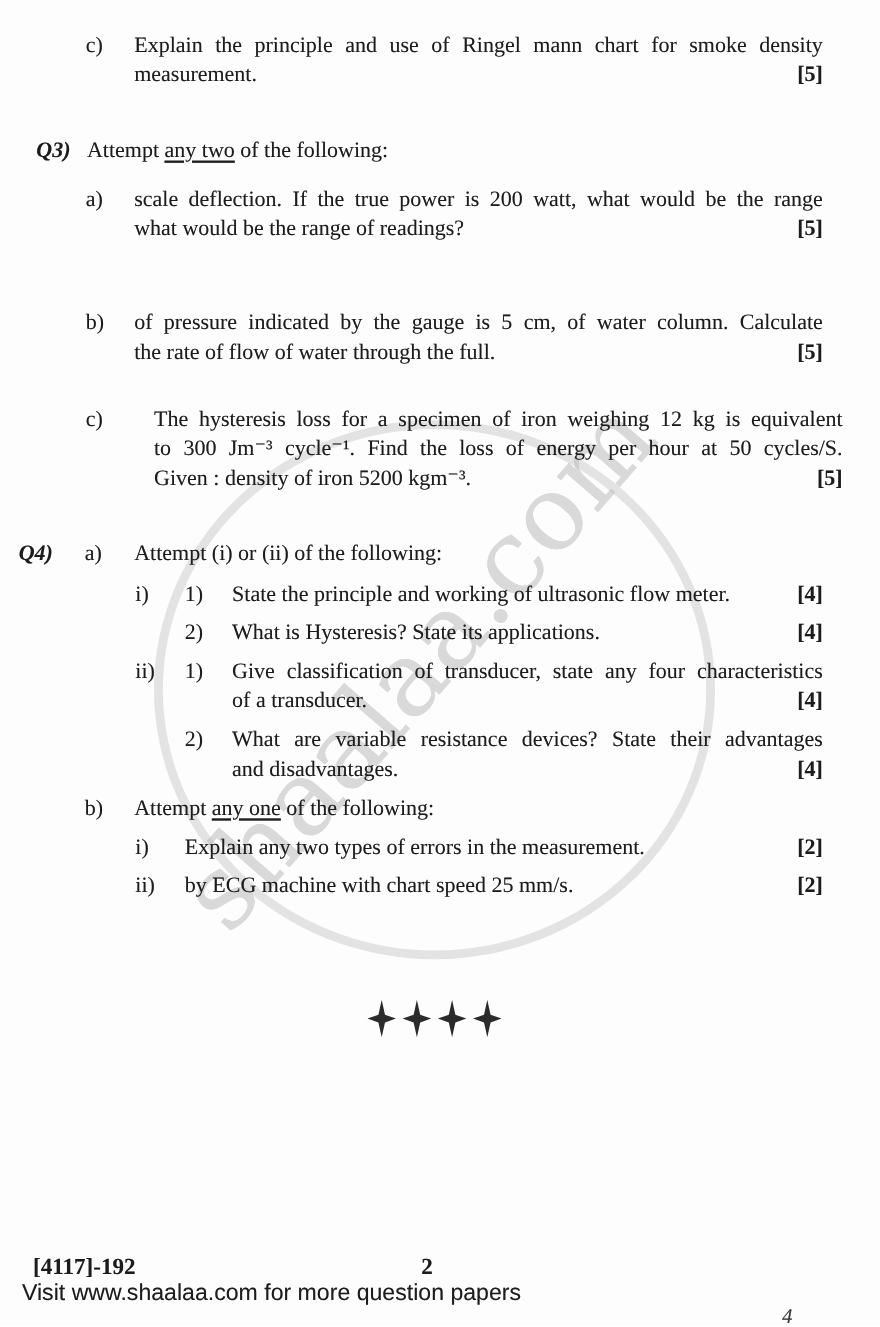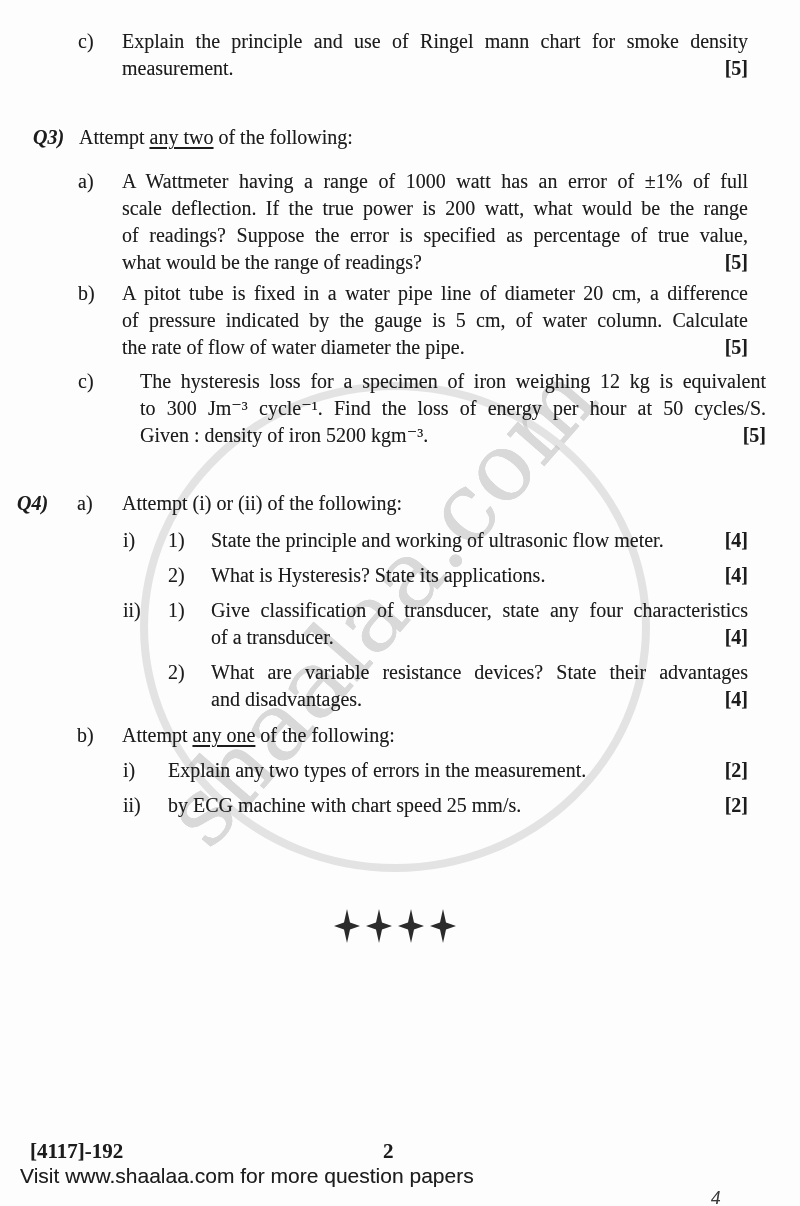--- a/index.html
+++ b/index.html
@@ -86,34 +86,31 @@
   <div class="block" style="top:124px">
     <span class="lbl qnum" style="left:33px">Q3)</span>
     <div class="body" style="left:79px; width:669px">
       <div class="ln"><span>Attempt </span><span class="ul">any two</span><span> of the following:</span></div>
     </div>
   </div>
 
   <div class="block" style="top:168px">
     <span class="lbl" style="left:78px">a)</span>
     <div class="body" style="left:122px; width:626px">
-      <div class="ln jl">A Wattmeter having a range of 1000 watt has an error of ±1% of full</div>
       <div class="ln jl">scale deflection. If the true power is 200 watt, what would be the range</div>
-      <div class="ln jl">of readings? Suppose the error is specified as percentage of true value,</div>
       <div class="ln">what would be the range of readings?</div>
       <span class="marks">[5]</span>
     </div>
   </div>
 
   <div class="block" style="top:280px">
     <span class="lbl" style="left:78px">b)</span>
     <div class="body" style="left:122px; width:626px">
-      <div class="ln jl">A pitot tube is fixed in a water pipe line of diameter 20 cm, a difference</div>
       <div class="ln jl">of pressure indicated by the gauge is 5 cm, of water column. Calculate</div>
-      <div class="ln">the rate of flow of water diameter the pipe.</div>
+      <div class="ln">the rate of flow of water through the full.</div>
       <span class="marks">[5]</span>
     </div>
   </div>
 
   <div class="block" style="top:368px">
     <span class="lbl" style="left:78px">c)</span>
     <div class="body" style="left:140px; width:626px">
       <div class="ln jl">The hysteresis loss for a specimen of iron weighing 12 kg is equivalent</div>
       <div class="ln jl">to 300 Jm⁻³ cycle⁻¹. Find the loss of energy per hour at 50 cycles/S.</div>
       <div class="ln">Given : density of iron 5200 kgm⁻³.</div>

